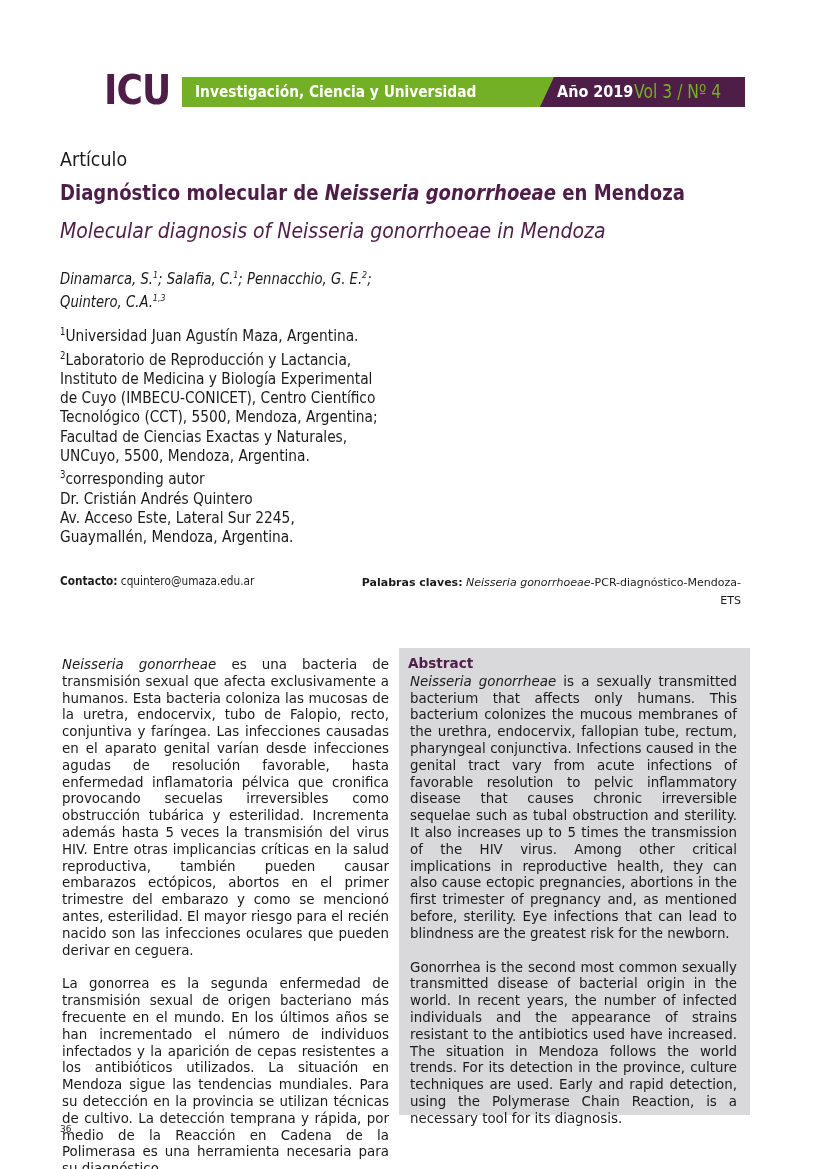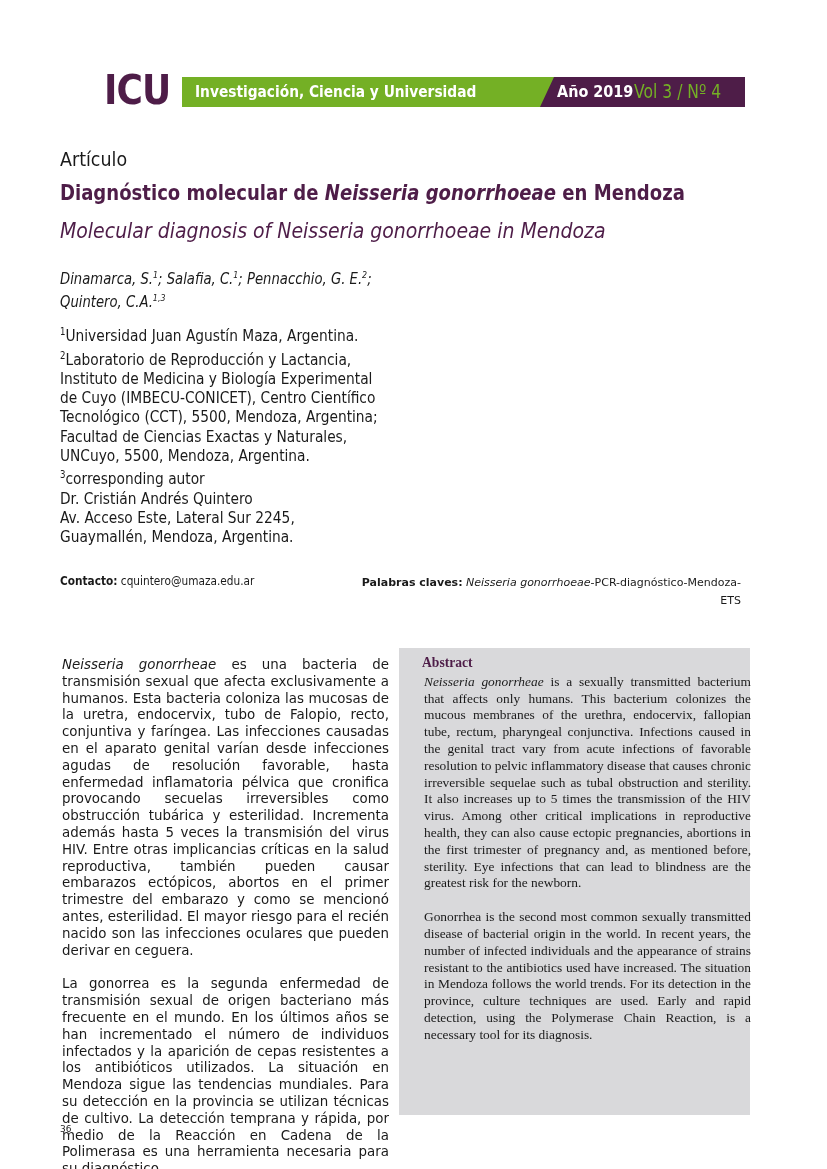--- a/index.html
+++ b/index.html
@@ -36,21 +36,21 @@
   .keywords i { font-style: italic; }
 
   
   .col-left { position: absolute; left: 60px; top: 655px; width: 331px; font-size: 13.4px; line-height: 16.8px; color: #1a1a1a; }
   .col-heading { font-weight: bold; color: #4e1d48; font-size: 13.6px; margin: 0; }
   .col p { margin: 2px; text-align: justify; }
   .col p + p { margin-top: 17px; }
   .col i { font-style: italic; }
 
   .abstract-box { position: absolute; left: 399px; top: 648px; width: 351px; height: 467px; background: #d9d9db; }
-  .col-right { position: absolute; left: 422px; top: 655px; width: 331px; font-size: 13.4px; line-height: 16.8px; color: #1a1a1a; font-family: Liberation Serif, serif; }
+  .col-right { position: absolute; left: 408px; top: 655px; width: 331px; font-size: 13.4px; line-height: 16.8px; color: #1a1a1a; }
 
   .pagenum { position: absolute; left: 60px; top: 1124px; font-size: 9px; font-weight: normal; color: #1a1a1a; }
 </style>
 </head>
 <body>
 
 <div class="logo">ICU</div>
 <div class="banner">
   <div class="banner-green"></div>
   <div class="banner-purple"></div>

